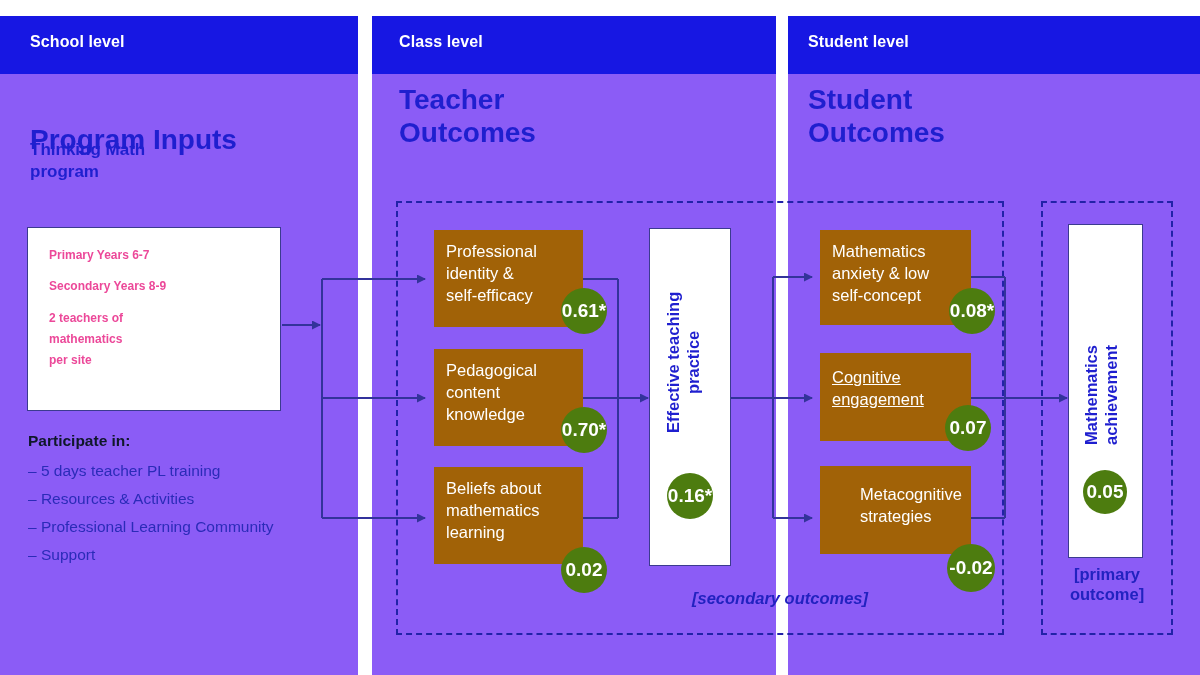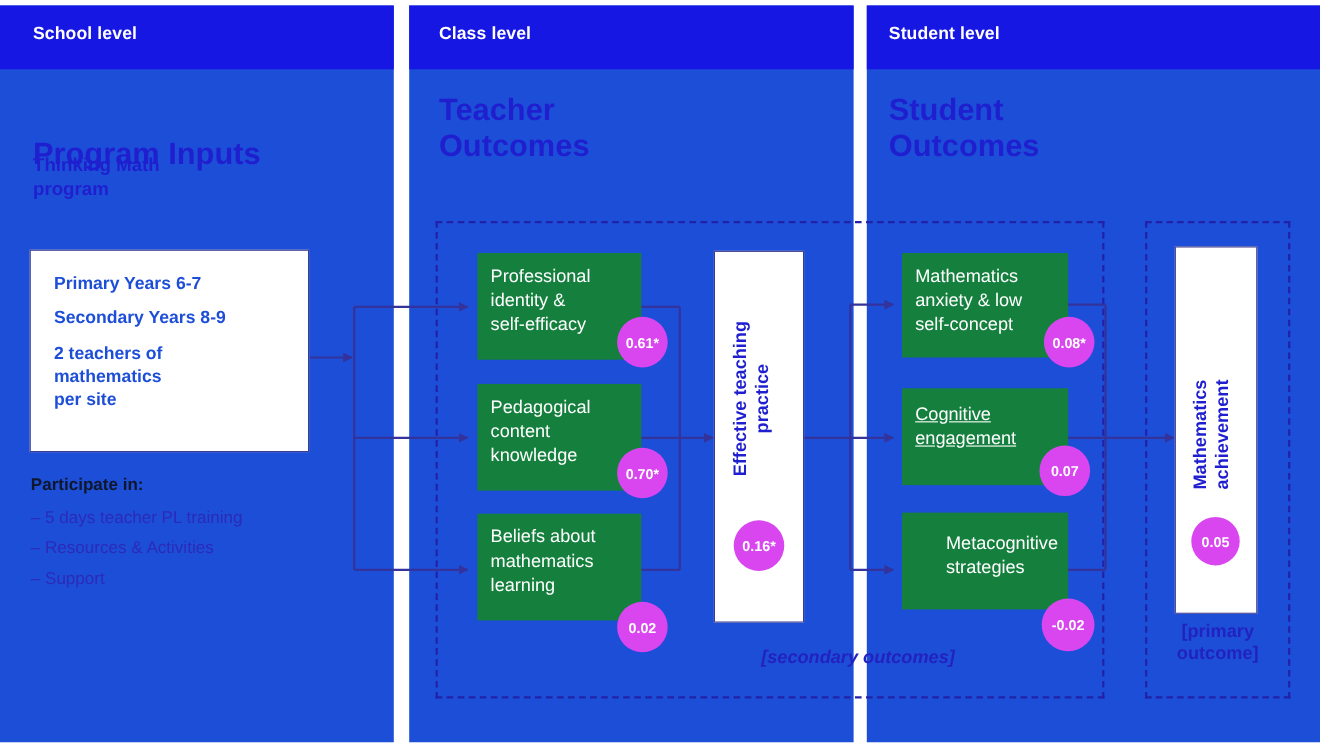--- a/index.html
+++ b/index.html
@@ -17,23 +17,23 @@
   #stage {
     position: relative;
     width: 1200px;
     height: 675px;
     background: #ffffff;
   }
 
   
   .column {
     position: absolute;
-    top: 5px;
+    top: 16px;
     bottom: 0;
-    background: #1d4ed8;
+    background: #8b5cf6;
     text-align: right;
   }
   .col-school  { left: 0px;   width: 358px; }
   .col-class   { left: 372px; width: 404px; }
   .col-student { left: 788px; width: 412px; }
 
   .band {
     position: absolute;
     top: 0;
     left: 0;
@@ -76,23 +76,23 @@
     top: 227px;
     width: 254px;
     height: 184px;
     background: #ffffff;
     border: 1px solid #3b3b8f;
     box-sizing: border-box;
   }
   .inputs-box .line {
     position: absolute;
     left: 21px;
-    color: #1d4ed8;
-    font-weight: bold;
-    font-size: 16px;
+    color: #ec4899;
+    font-weight: bold;
+    font-size: 12px;
     line-height: 1.33;
   }
 
   .participate {
     position: absolute;
     left: 28px;
     top: 432px;
     width: 310px;
     color: #2a2ab5;
   }
@@ -116,21 +116,21 @@
     position: absolute;
     border: 2px dashed #2222a8;
     box-sizing: border-box;
   }
   .dash-secondary { left: 396px; top: 201px; width: 608px; height: 434px; }
   .dash-primary   { left: 1041px; top: 201px; width: 132px; height: 434px; }
 
   
   .node {
     position: absolute;
-    background: #15803d;
+    background: #a16207;
     color: #ffffff;
     box-sizing: border-box;
     font-size: 16.5px;
     line-height: 1.33;
     padding: 11px 12px 10px 12px;
   }
 
   .vbox {
     position: absolute;
     background: #ffffff;
@@ -146,26 +146,26 @@
     writing-mode: vertical-rl;
     transform: rotate(180deg);
     white-space: pre-line;
     text-align: center;
   }
 
   
   .badge {
     position: absolute;
     border-radius: 50%;
-    background: #d946ef;
+    background: #4d7c0f;
     color: #ffffff;
     display: flex;
     align-items: center;
     justify-content: center;
-    font-size: 13px;
+    font-size: 19px;
     font-weight: bold;
     box-sizing: border-box;
   }
 
   
   .bracket-label {
     position: absolute;
     color: #2222c0;
     font-weight: bold;
     font-size: 16.5px;
@@ -200,20 +200,21 @@
     <div class="line" style="top:51px;">Secondary Years 8-9</div>
     <div class="line" style="top:83px;">2 teachers of</div>
     <div class="line" style="top:104px;">mathematics</div>
     <div class="line" style="top:125px;">per site</div>
   </div>
 
   <div class="participate">
     <div class="head">Participate in:</div>
     <div class="bullet">– 5 days teacher PL training</div>
     <div class="bullet">– Resources &amp; Activities</div>
+    <div class="bullet">– Professional Learning Community</div>
     <div class="bullet">– Support</div>
   </div>
 
   <div class="column col-class">
     <div class="band"></div>
     <div class="band-label">Class level</div>
   </div>
 
   <div class="col-title big" style="left:399px; top:83px; width:260px; white-space:pre-line;">Teacher
 Outcomes</div>

